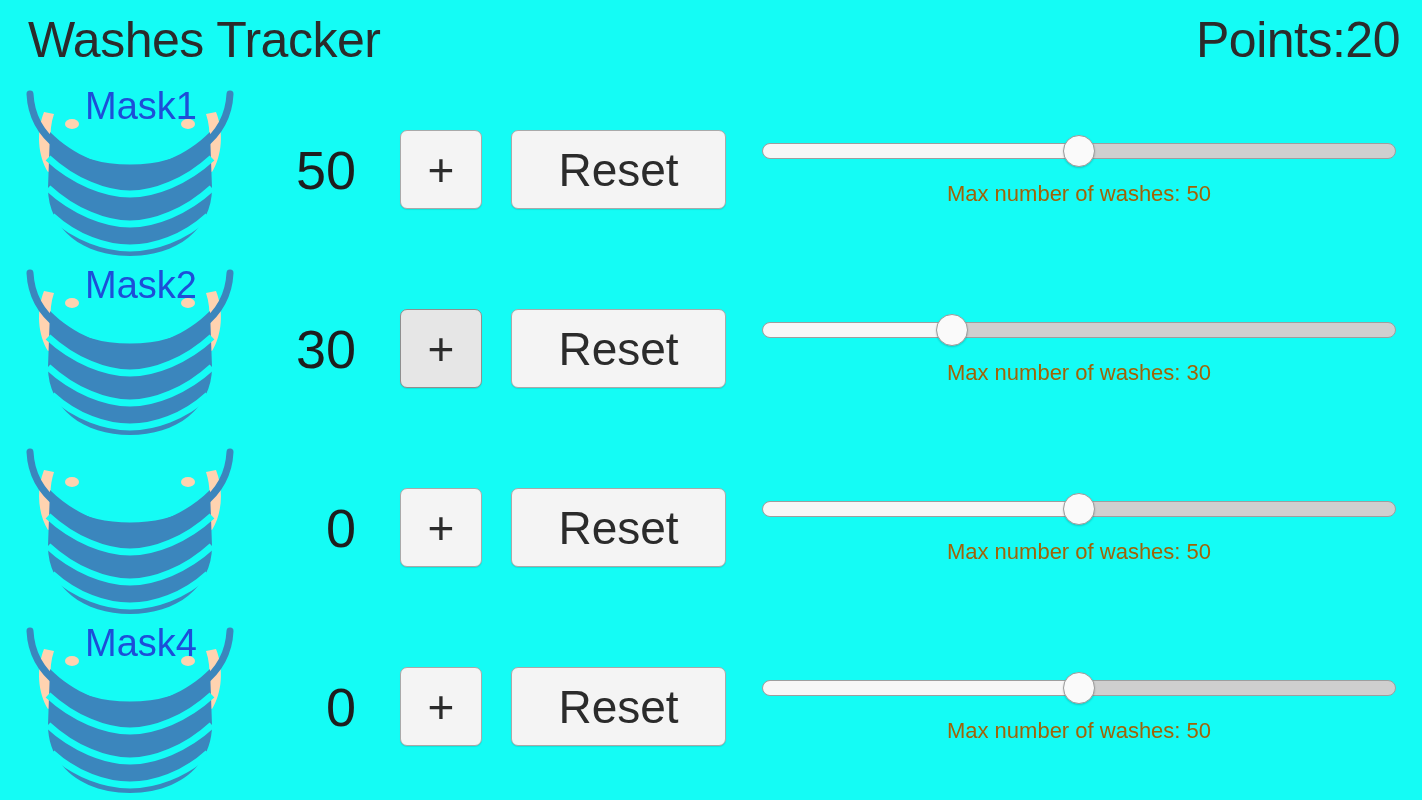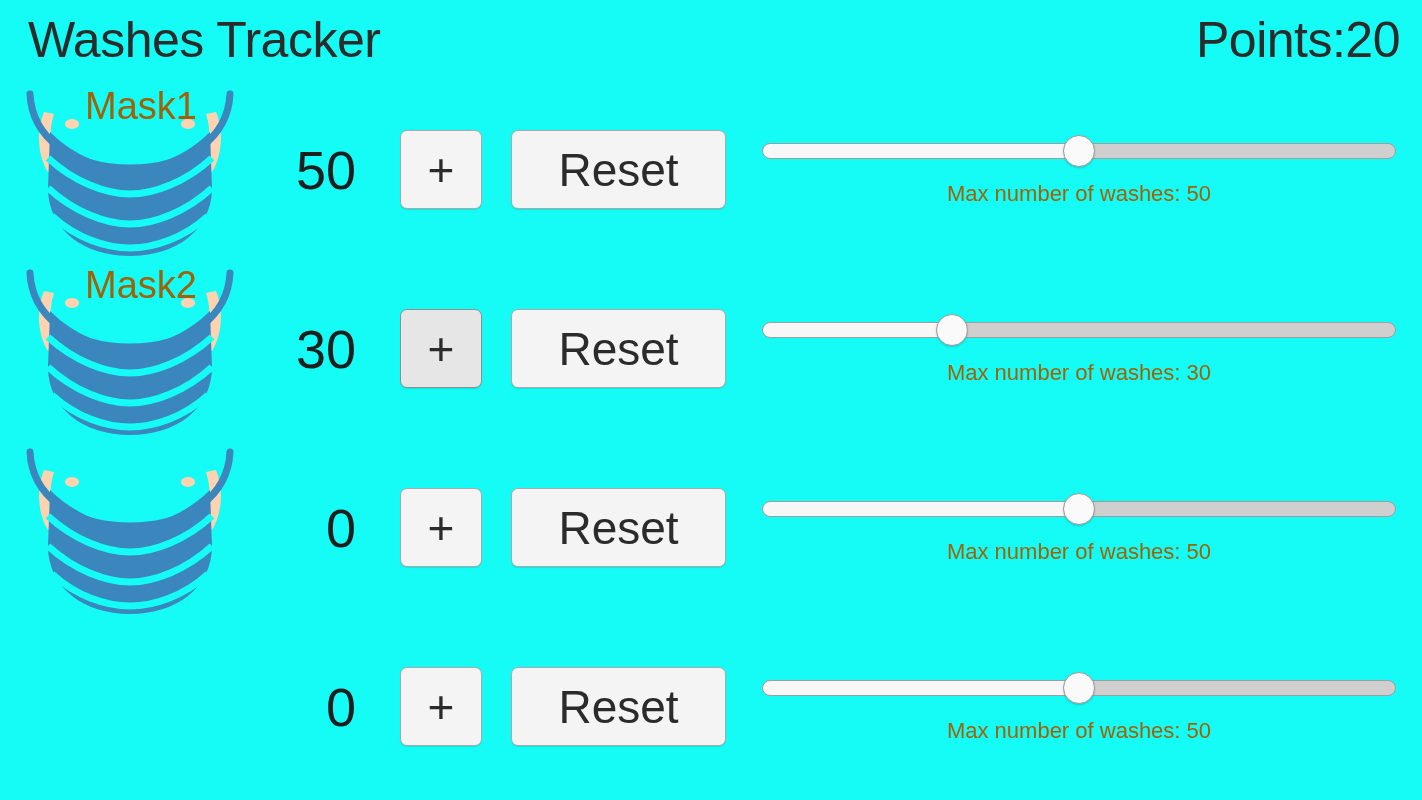--- a/index.html
+++ b/index.html
@@ -32,21 +32,21 @@
   .mask-cell {
     position:absolute; left:14px; top:0;
     width:232px; height:179px;
   }
   .mask-svg { position:absolute; left:0; top:4px; width:232px; height:176px; display:block; }
   .mask-label {
     position:absolute; left:0; top:5px;
     width:232px;
     text-align:center;
     font-size:38px; line-height:42px;
-    color:#a16207;
+    color:#1d4ed8;
     padding-left:22px;
     white-space:nowrap;
     pointer-events:none;
   }
 
   
   .count {
     position:absolute; left:246px; top:0;
     width:110px; height:179px;
     display:flex; align-items:center; justify-content:flex-end;
@@ -236,20 +236,40 @@
         <div class="track-fill" style="width: 50%;"></div>
       </div>
       <div class="thumb" style="left: 50%;"></div>
       <div class="slider-caption">Max number of washes: 50</div>
     </div>
 
   </div>
 
   <div class="row">
 
+    <div class="mask-cell">
+      <svg class="mask-svg" viewBox="0 0 232 176">
+
+        <path d="M30 28 C22 48 24 72 34 88 L44 84 C36 68 34 48 40 30 Z" fill="#ffd3b0"></path>
+        <path d="M202 28 C210 48 208 72 198 88 L188 84 C196 68 198 48 192 30 Z" fill="#ffd3b0"></path>
+
+        <path d="M16 10 C18 52 56 84 116 84 C176 84 214 52 216 10" fill="none" stroke="#3b86bd" stroke-width="7" stroke-linecap="round"></path>
+
+        <path d="M36 48 C60 72 92 84 116 84 C140 84 172 72 196 48
+                 L198 104 C198 146 162 172 116 172 C70 172 34 146 34 104 Z" fill="#3b86bd"></path>
+
+        <path d="M34 74 C60 98 92 110 116 110 C140 110 172 98 198 74" fill="none" stroke="#14fcf5" stroke-width="7"></path>
+        <path d="M34 104 C60 128 92 140 116 140 C140 140 172 128 198 104" fill="none" stroke="#14fcf5" stroke-width="7"></path>
+        <path d="M38 132 C62 154 92 164 116 164 C140 164 170 154 194 132" fill="none" stroke="#14fcf5" stroke-width="7"></path>
+
+        <ellipse cx="58" cy="40" rx="7" ry="5" fill="#ffd3b0"></ellipse>
+        <ellipse cx="174" cy="40" rx="7" ry="5" fill="#ffd3b0"></ellipse>
+      </svg>
+      <div class="mask-label">Mask4</div>
+    </div>
 
     <div class="count">0</div>
 
     <div class="btn-plus">+</div>
 
     <div class="btn-reset">Reset</div>
 
     <div class="slider-wrap">
       <div class="track">
         <div class="track-fill" style="width: 50%;"></div>

